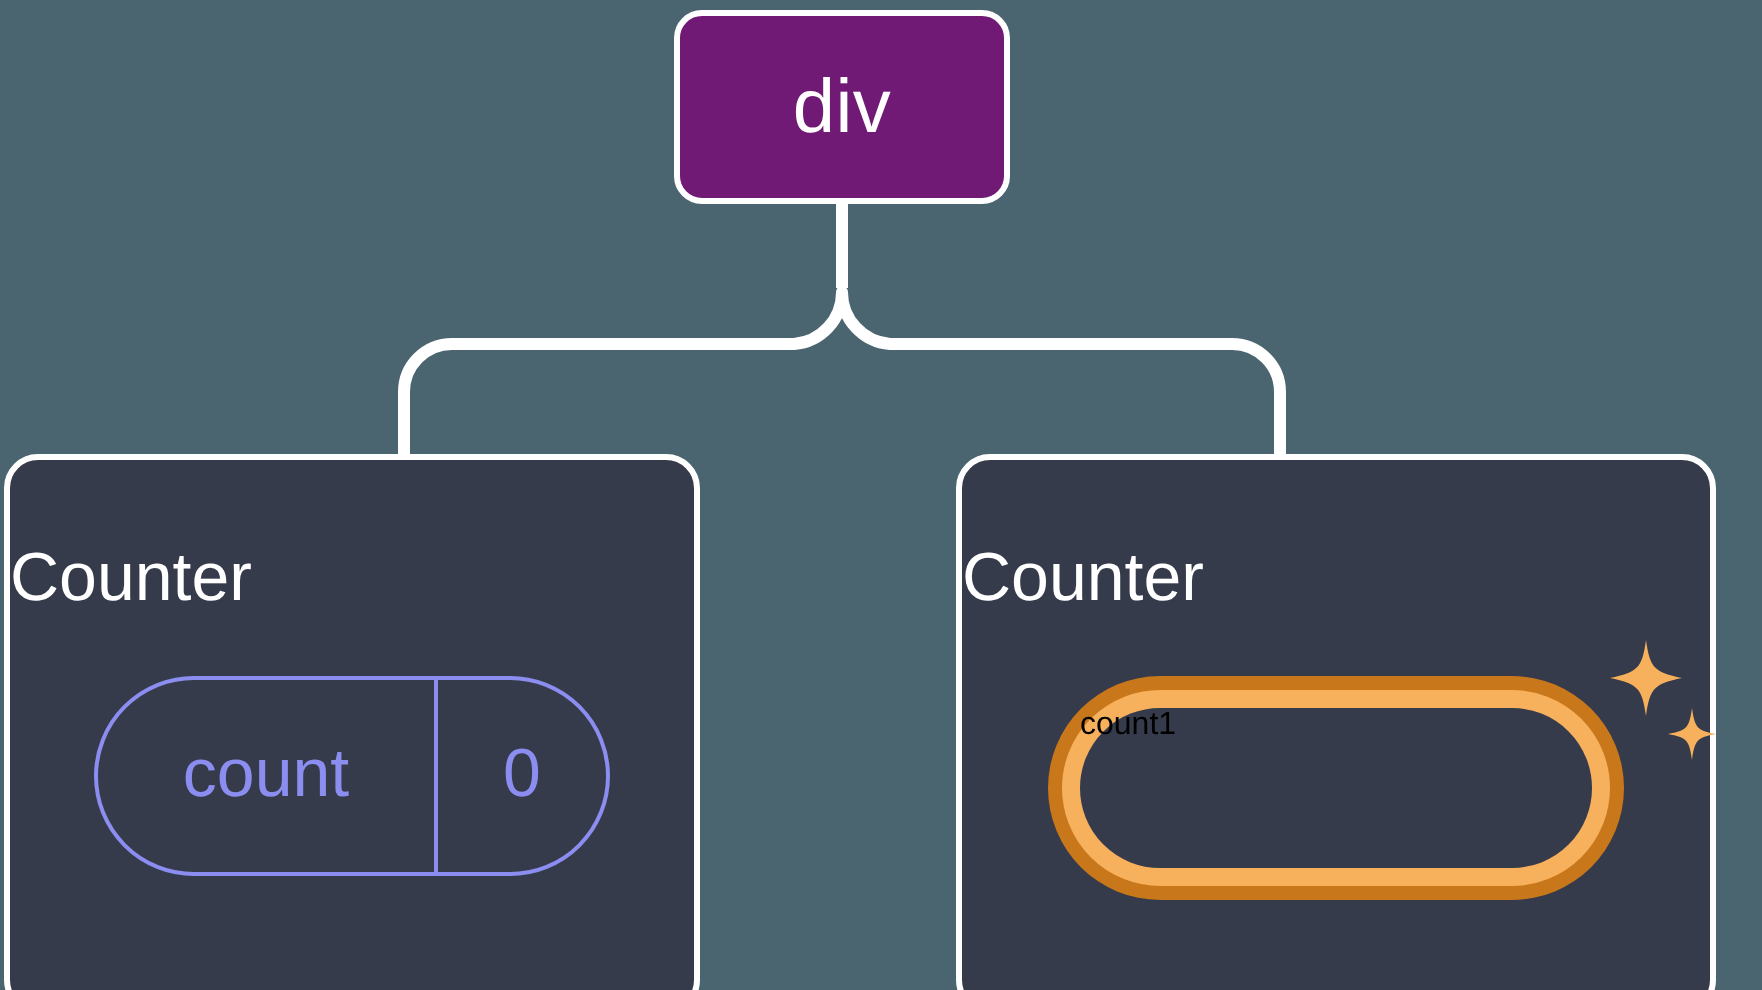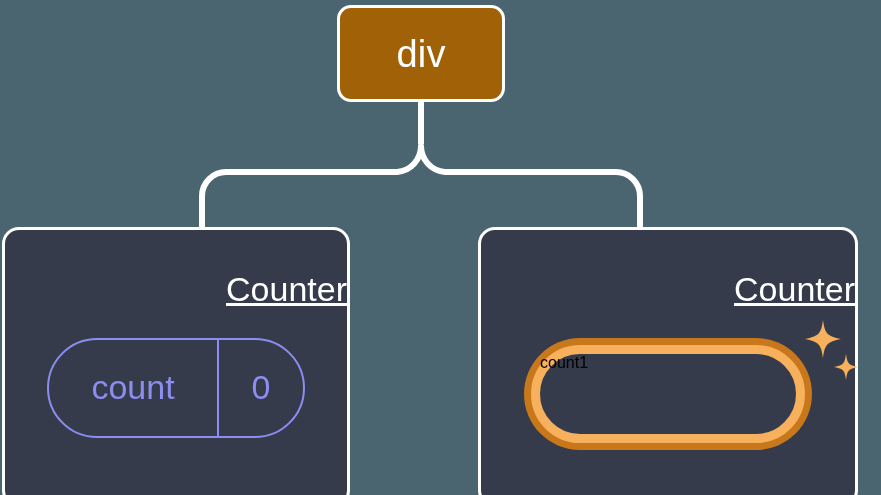--- a/index.html
+++ b/index.html
@@ -32,21 +32,21 @@
   }
 
   
   .node-root {
     position: absolute;
     left: 337px;
     top: 5px;
     width: 168px;
     height: 97px;
     box-sizing: border-box;
-    background: #a16207;
+    background: #701a75;
     border: 3px solid #ffffff;
     border-radius: 14px;
     display: flex;
     align-items: center;
     justify-content: center;
   }
   .node-root .tag {
     color: #ffffff;
     font-size: 38px;
     letter-spacing: 0.2px;
@@ -72,25 +72,24 @@
     left: 478px;
     top: 227px;
     width: 380px;
     height: 280px;
   }
   .card-title {
     position: absolute;
     left: 0;
     right: 0;
     top: 42px;
-    text-align: right;
+    text-align: left;
     color: #ffffff;
     font-size: 34px;
     line-height: 1;
-    text-decoration: underline;
   }
 
   
   .pill-wrap {
     position: absolute;
     left: 0;
     right: 0;
     top: 108px;
     display: flex;
     justify-content: center;

